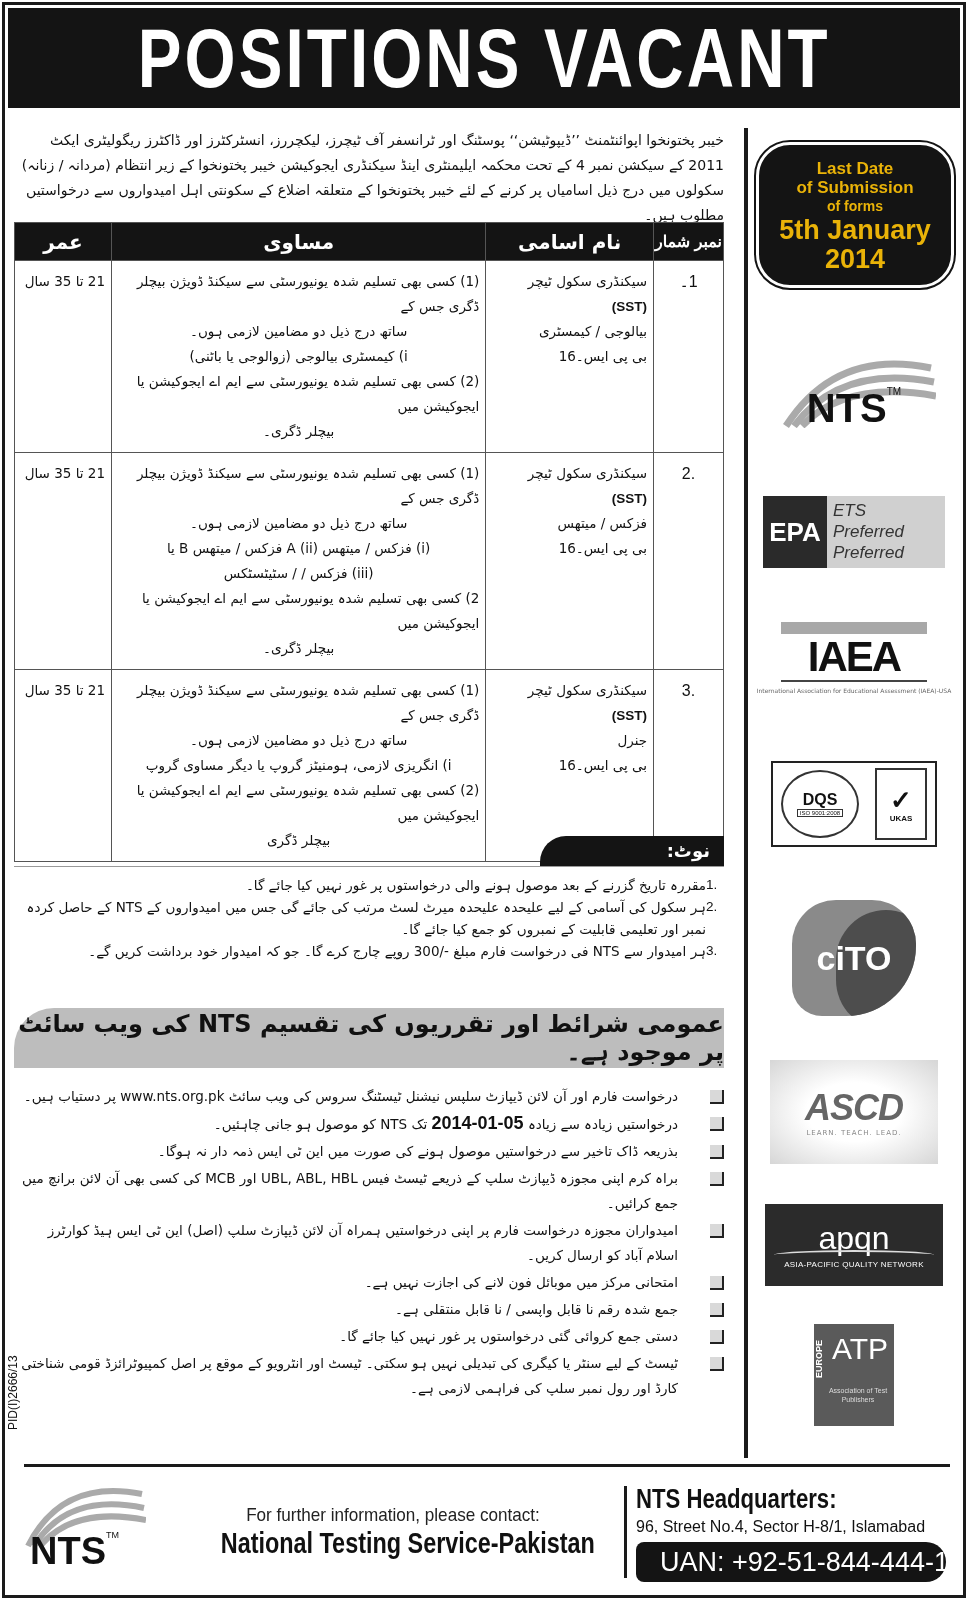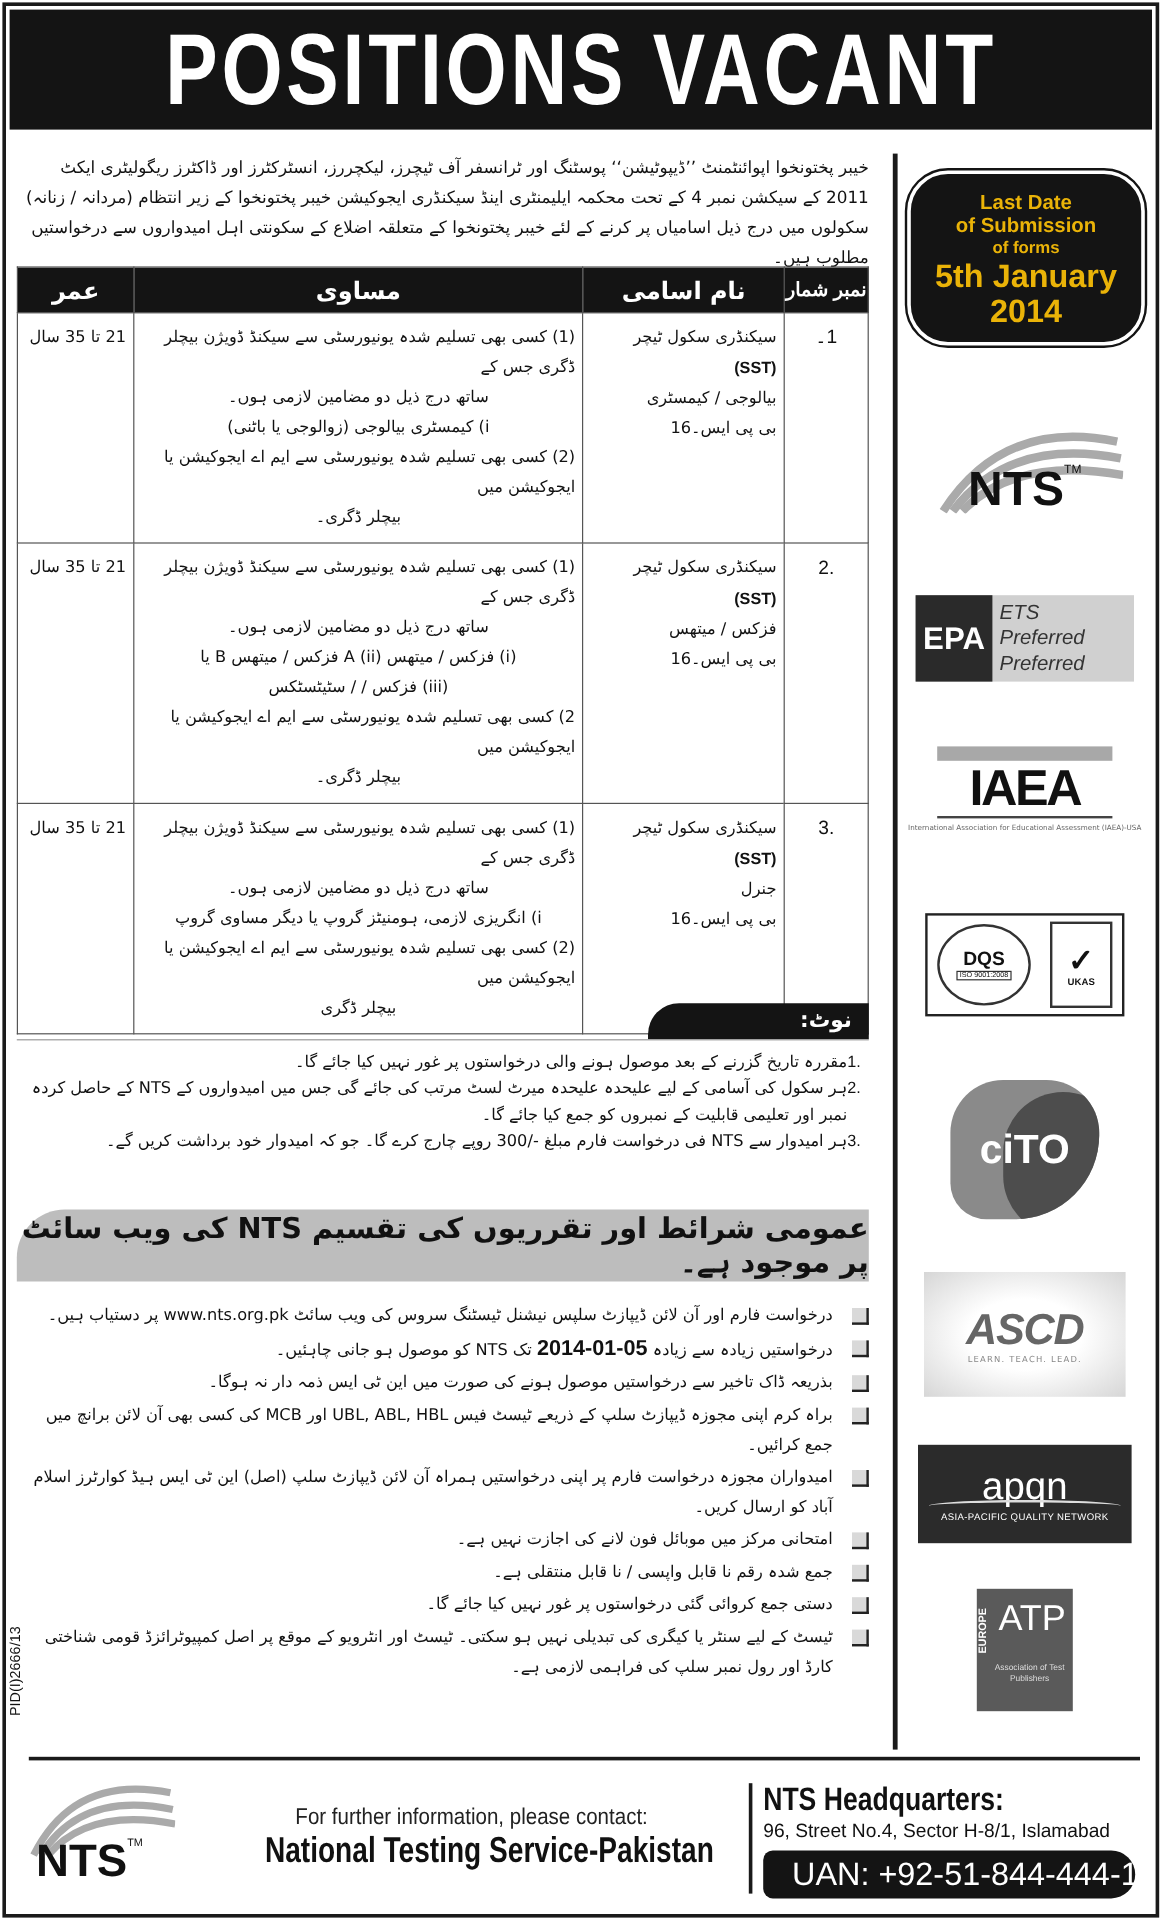--- a/index.html
+++ b/index.html
@@ -35,21 +35,21 @@
   .note-rule { position: absolute; left: 14px; top: 866px; width: 710px; height: 1px; background: #999; }
   .notes { position: absolute; left: 14px; top: 874px; width: 710px; font-size: 13.5px; line-height: 22px; list-style: none; }
   .notes li { display: flex; direction: rtl; }
   .notes .num { width: 18px; flex: none; font-family: "Liberation Sans", sans-serif; direction: ltr; text-align: left; }
 
   .grey-band { position: absolute; left: 14px; top: 1008px; width: 710px; height: 60px; background: #bdbdbd;
     border-top-left-radius: 40px; display: flex; align-items: center; justify-content: center; }
   .grey-band-text { font-size: 24px; font-weight: bold; direction: rtl; }
 
   .bullets { position: absolute; left: 14px; top: 1084px; width: 710px; list-style: none; font-size: 13.5px; line-height: 25px; }
-  .bullets li { display: flex; direction: rtl; padding-bottom: 2px; }
+  .bullets li { display: flex; direction: rtl; padding-bottom: 2px; gap: 16px; }
   .bullets .chk { flex: none; width: 14px; height: 14px; background: #d9d9d9; border-right: 2px solid #222; border-bottom: 2px solid #222;
     margin-left: 16px; margin-top: 6px; }
   .bullets .txt { flex: 1; }
   .bold-date { font-weight: bold; font-size: 18px; font-family: "Liberation Sans", sans-serif; }
 
   .pid { position: absolute; left: 2px; top: 1370px; transform-origin: left top; transform: rotate(-90deg) translate(-60px, 4px);
     font-family: "Liberation Sans", sans-serif; font-size: 12px; white-space: nowrap; }
 
   
   .sidebar { position: absolute; left: 744px; top: 128px; width: 212px; height: 1330px; border-left: 4px solid #1a1a1a; }

